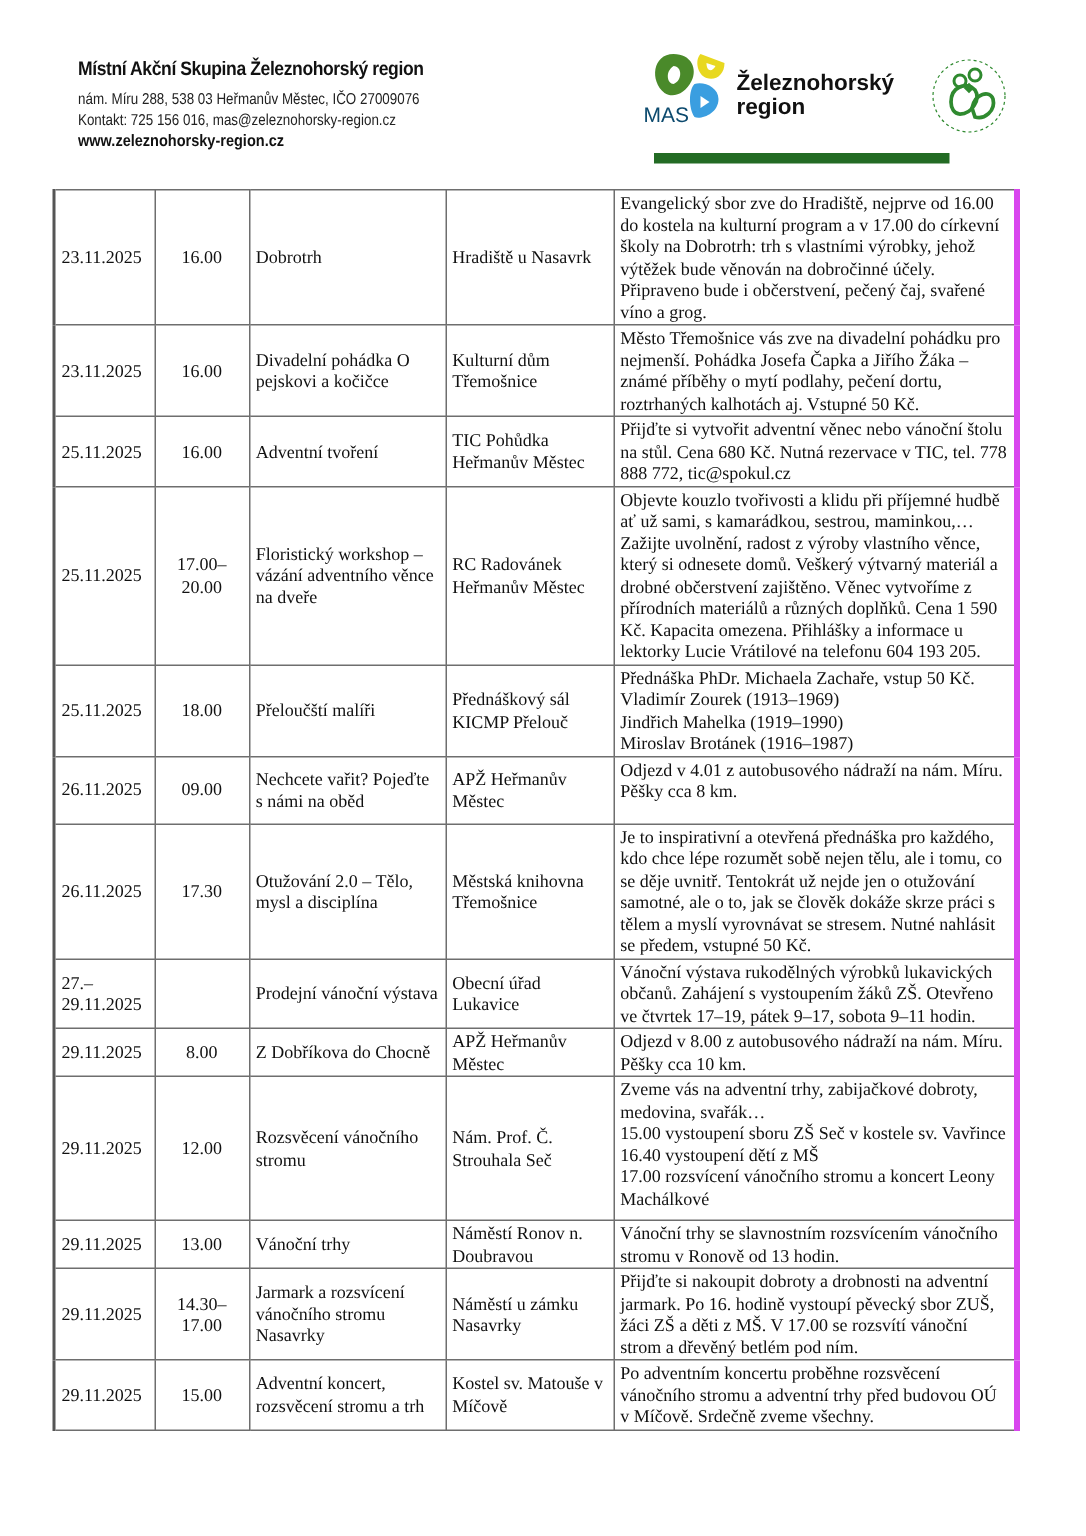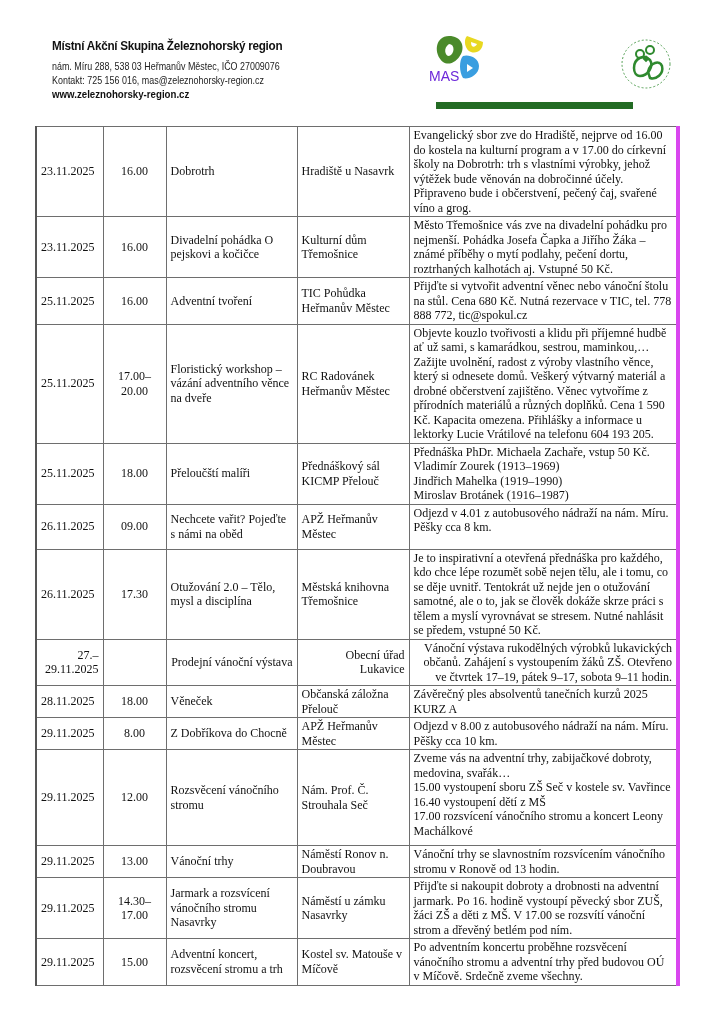--- a/index.html
+++ b/index.html
@@ -2,21 +2,21 @@
 <html><head>
 <meta charset="utf-8">
 <style>
   html, body { margin:0; padding:0; background:#ffffff; }
   body { width:724px; height:1024px; position:relative; overflow:hidden; font-family:"Liberation Serif", serif; color:#111; }
   .hdr { position:absolute; left:52px; top:38px; font-family:"Liberation Sans", sans-serif; }
   .hdr .org { font-size:13px; font-weight:bold; letter-spacing:-0.3px; margin-bottom:6px; transform:scaleX(0.9); transform-origin:left; white-space:nowrap; }
   .hdr .line { font-size:10.5px; line-height:14px; transform:scaleX(0.85); transform-origin:left; white-space:nowrap; color:#222; }
   .hdr .web { font-size:11px; font-weight:bold; line-height:15px; transform:scaleX(0.88); transform-origin:left; white-space:nowrap; }
   .mas-logo { position:absolute; left:427px; top:32px; width:170px; height:52px; }
-  .mas-logo .mas-text { position:absolute; left:2px; top:36px; font-family:"Liberation Sans", sans-serif; font-size:14px; color:#6d28d9; }
+  .mas-logo .mas-text { position:absolute; left:2px; top:36px; font-family:"Liberation Sans", sans-serif; font-size:14px; color:#0c4a6e; }
   .mas-logo .brand { position:absolute; left:64px; top:16px; font-family:"Liberation Sans", sans-serif; font-weight:bold; font-size:15px; line-height:16px; color:#111; }
   .zh-logo { position:absolute; left:620px; top:38px; width:52px; height:52px; }
   .green-bar { position:absolute; left:436px; top:102px; width:197px; height:7px; background:#236b24; }
   table.events { position:absolute; left:35px; top:126px; width:642px; border-collapse:collapse; table-layout:fixed; font-size:12px; line-height:14.5px; }
   table.events td { border:1px solid #6e6e6e; padding:0 4px; vertical-align:middle; }
   table.events td.desc { vertical-align:top; padding:1px 4px; }
   table.events tr td:first-child { border-left:2px solid #555;margin-top:26px; }
   table.events tr td:last-child { border-right:4px solid #d946ef; }
   td.time { text-align:center; }
   td.name { font-weight:normal; }
@@ -32,20 +32,24 @@
   <div class="web">www.zeleznohorsky-region.cz</div>
 </div>
 
 <div class="mas-logo">
   <svg width="70" height="52" style="position:absolute;left:0;top:0">
     <path d="M22 4 C8 4 6 22 16 30 C22 34 30 30 34 22 C38 14 34 4 22 4 Z M22 12 C28 12 28 22 22 24 C18 24 16 16 22 12Z" fill="#4a8a2a" fill-rule="evenodd"></path>
     <path d="M40 4 L56 10 C56 18 50 22 44 20 C38 18 36 8 40 4Z M44 10 L50 12 C48 16 44 16 44 10Z" fill="#e8d820" fill-rule="evenodd"></path>
     <path d="M36 24 C42 22 52 26 52 34 C52 44 40 48 36 46 C32 40 32 28 36 24Z M40 32 L46 36 L40 40Z" fill="#3a9ee0" fill-rule="evenodd"></path>
   </svg>
   <span class="mas-text">MAS</span>
+  <div class="brand">
+    <div>Železnohorský</div>
+    <div>region</div>
+  </div>
 </div>
 
 <div class="zh-logo">
   <svg width="52" height="52" viewBox="0 0 52 52">
     <circle cx="26" cy="26" r="24" fill="none" stroke="#2f8a2f" stroke-width="0.8" stroke-dasharray="2 2"></circle>
     <path d="M14 30 C14 20 24 16 30 22 C34 28 28 38 20 38 C16 38 14 34 14 30Z" fill="none" stroke="#2f8a2f" stroke-width="2.5"></path>
     <path d="M28 34 C30 24 40 22 42 28 C44 36 36 42 30 40Z" fill="none" stroke="#2f8a2f" stroke-width="2.5"></path>
     <circle cx="20" cy="16" r="4" fill="none" stroke="#2f8a2f" stroke-width="2"></circle>
     <circle cx="30" cy="12" r="4" fill="none" stroke="#2f8a2f" stroke-width="2"></circle>
     <rect x="24" y="18" width="5" height="5" fill="#2f8a2f" transform="rotate(45 26 20)"></rect>
@@ -109,34 +113,27 @@
     <td class="place">APŽ Heřmanův Městec</td>
     <td class="desc pre">Odjezd v 4.01 z autobusového nádraží na nám. Míru. Pěšky cca 8 km.</td>
   </tr>
       <tr style="height: 81px;">
     <td class="date pre">26.11.2025</td>
     <td class="time pre">17.30</td>
     <td class="name">Otužování 2.0 – Tělo, mysl a disciplína</td>
     <td class="place">Městská knihovna Třemošnice</td>
     <td class="desc pre">Je to inspirativní a otevřená přednáška pro každého, kdo chce lépe rozumět sobě nejen tělu, ale i tomu, co se děje uvnitř. Tentokrát už nejde jen o otužování samotné, ale o to, jak se člověk dokáže skrze práci s tělem a myslí vyrovnávat se stresem. Nutné nahlásit se předem, vstupné 50 Kč.</td>
   </tr>
-      <tr style="height: 45px; text-align: right;">
+      <tr style="height: 45px;">
     <td class="date pre">27.–
 29.11.2025</td>
     <td class="time pre"></td>
     <td class="name">Prodejní vánoční výstava</td>
     <td class="place">Obecní úřad Lukavice</td>
     <td class="desc pre">Vánoční výstava rukodělných výrobků lukavických občanů. Zahájení s vystoupením žáků ZŠ. Otevřeno ve čtvrtek 17–19, pátek 9–17, sobota 9–11 hodin.</td>
-  </tr>
-      <tr style="height: 32px;">
-    <td class="date pre">28.11.2025</td>
-    <td class="time pre">18.00</td>
-    <td class="name">Věneček</td>
-    <td class="place">Občanská záložna Přelouč</td>
-    <td class="desc pre">Závěrečný ples absolventů tanečních kurzů 2025 KURZ A</td>
   </tr>
       <tr style="height: 27px;">
     <td class="date pre">29.11.2025</td>
     <td class="time pre">8.00</td>
     <td class="name">Z Dobříkova do Chocně</td>
     <td class="place">APŽ Heřmanův Městec</td>
     <td class="desc pre">Odjezd v 8.00 z autobusového nádraží na nám. Míru. Pěšky cca 10 km.</td>
   </tr>
       <tr style="height: 96px;">
     <td class="date pre">29.11.2025</td>

